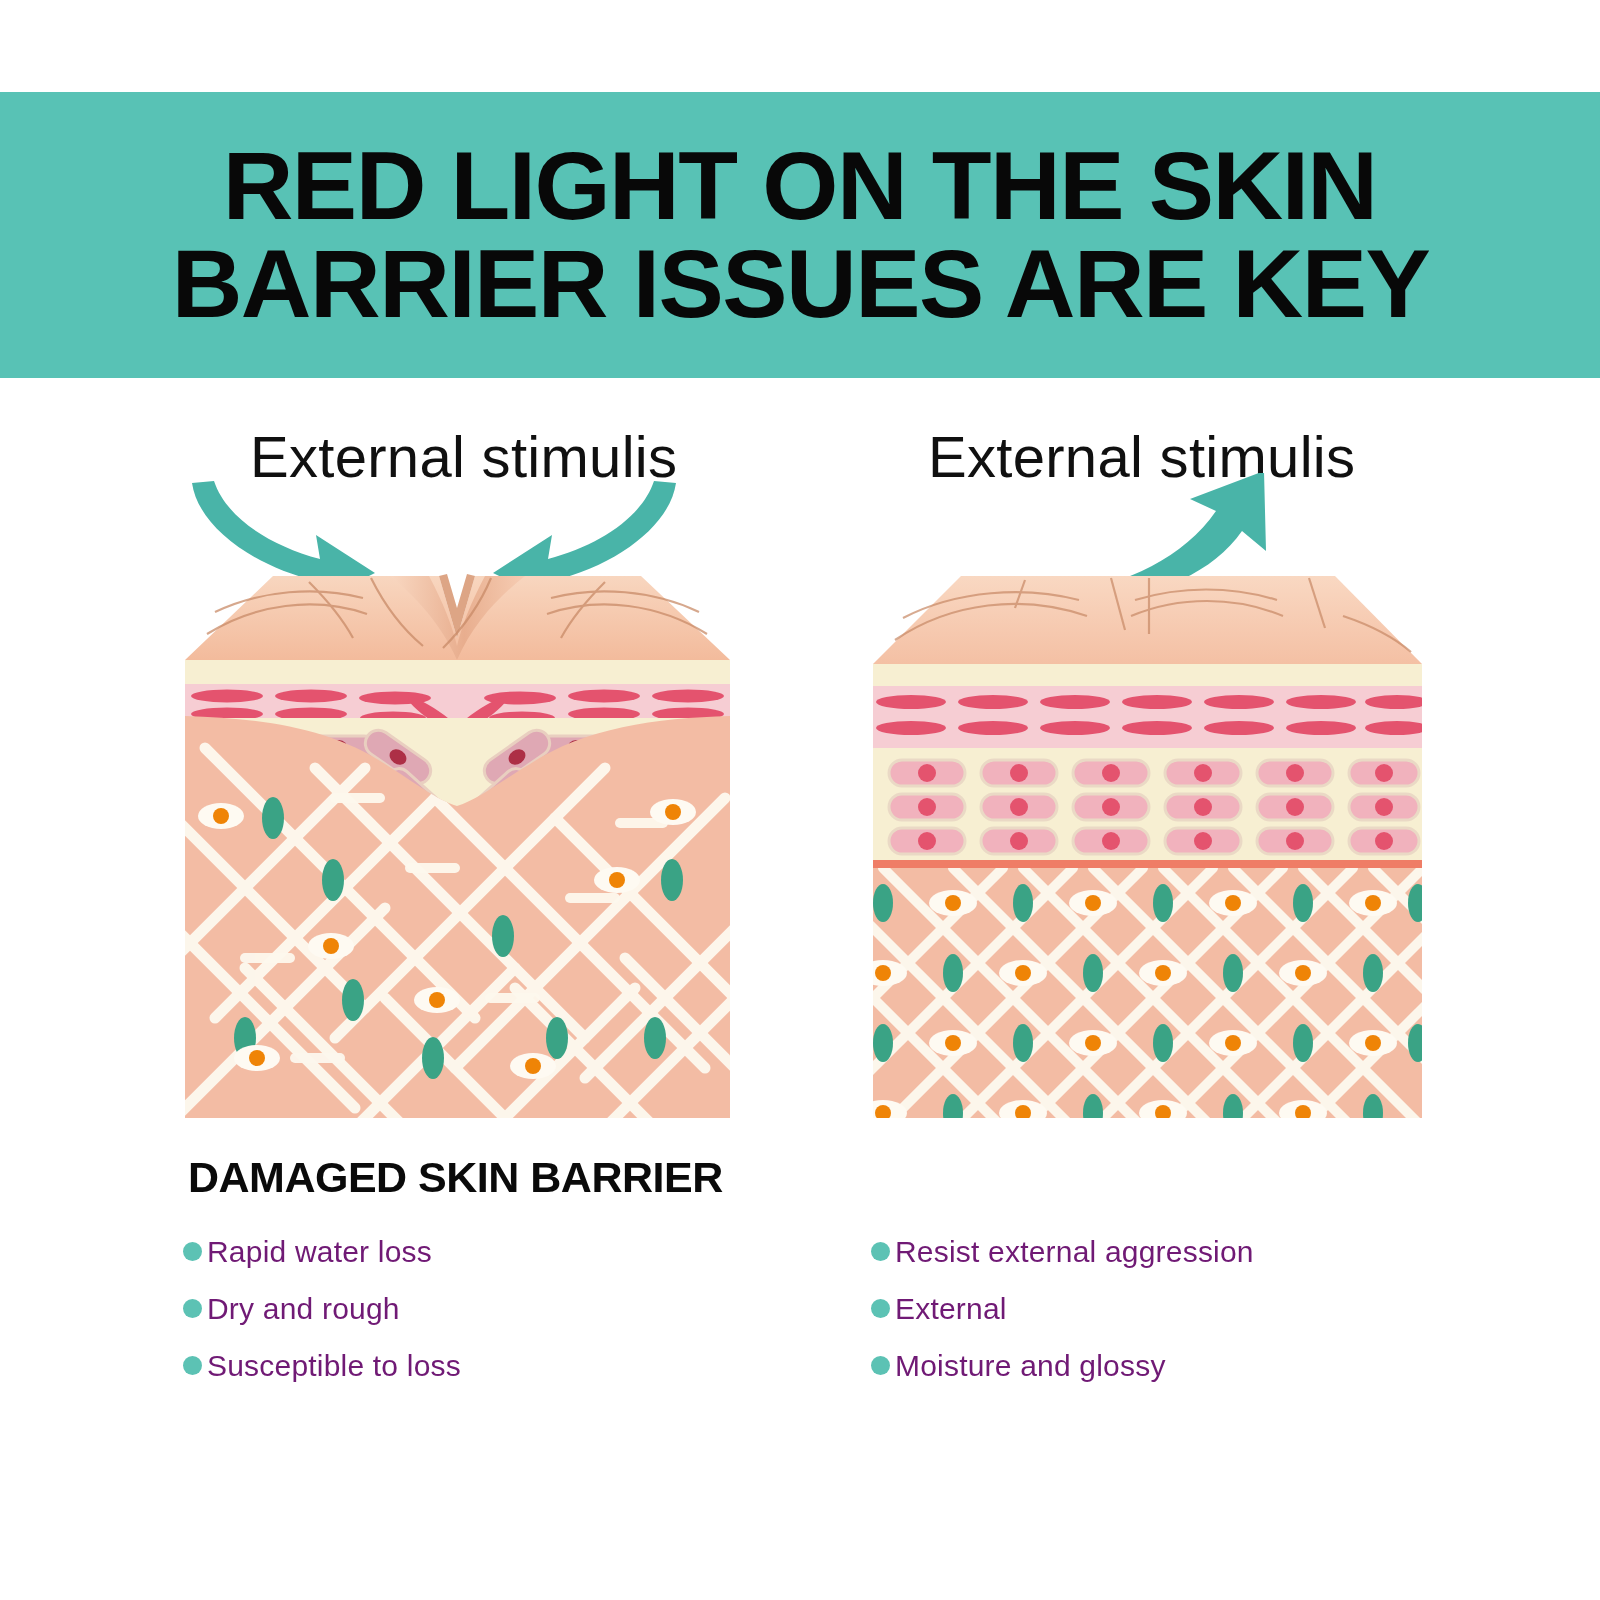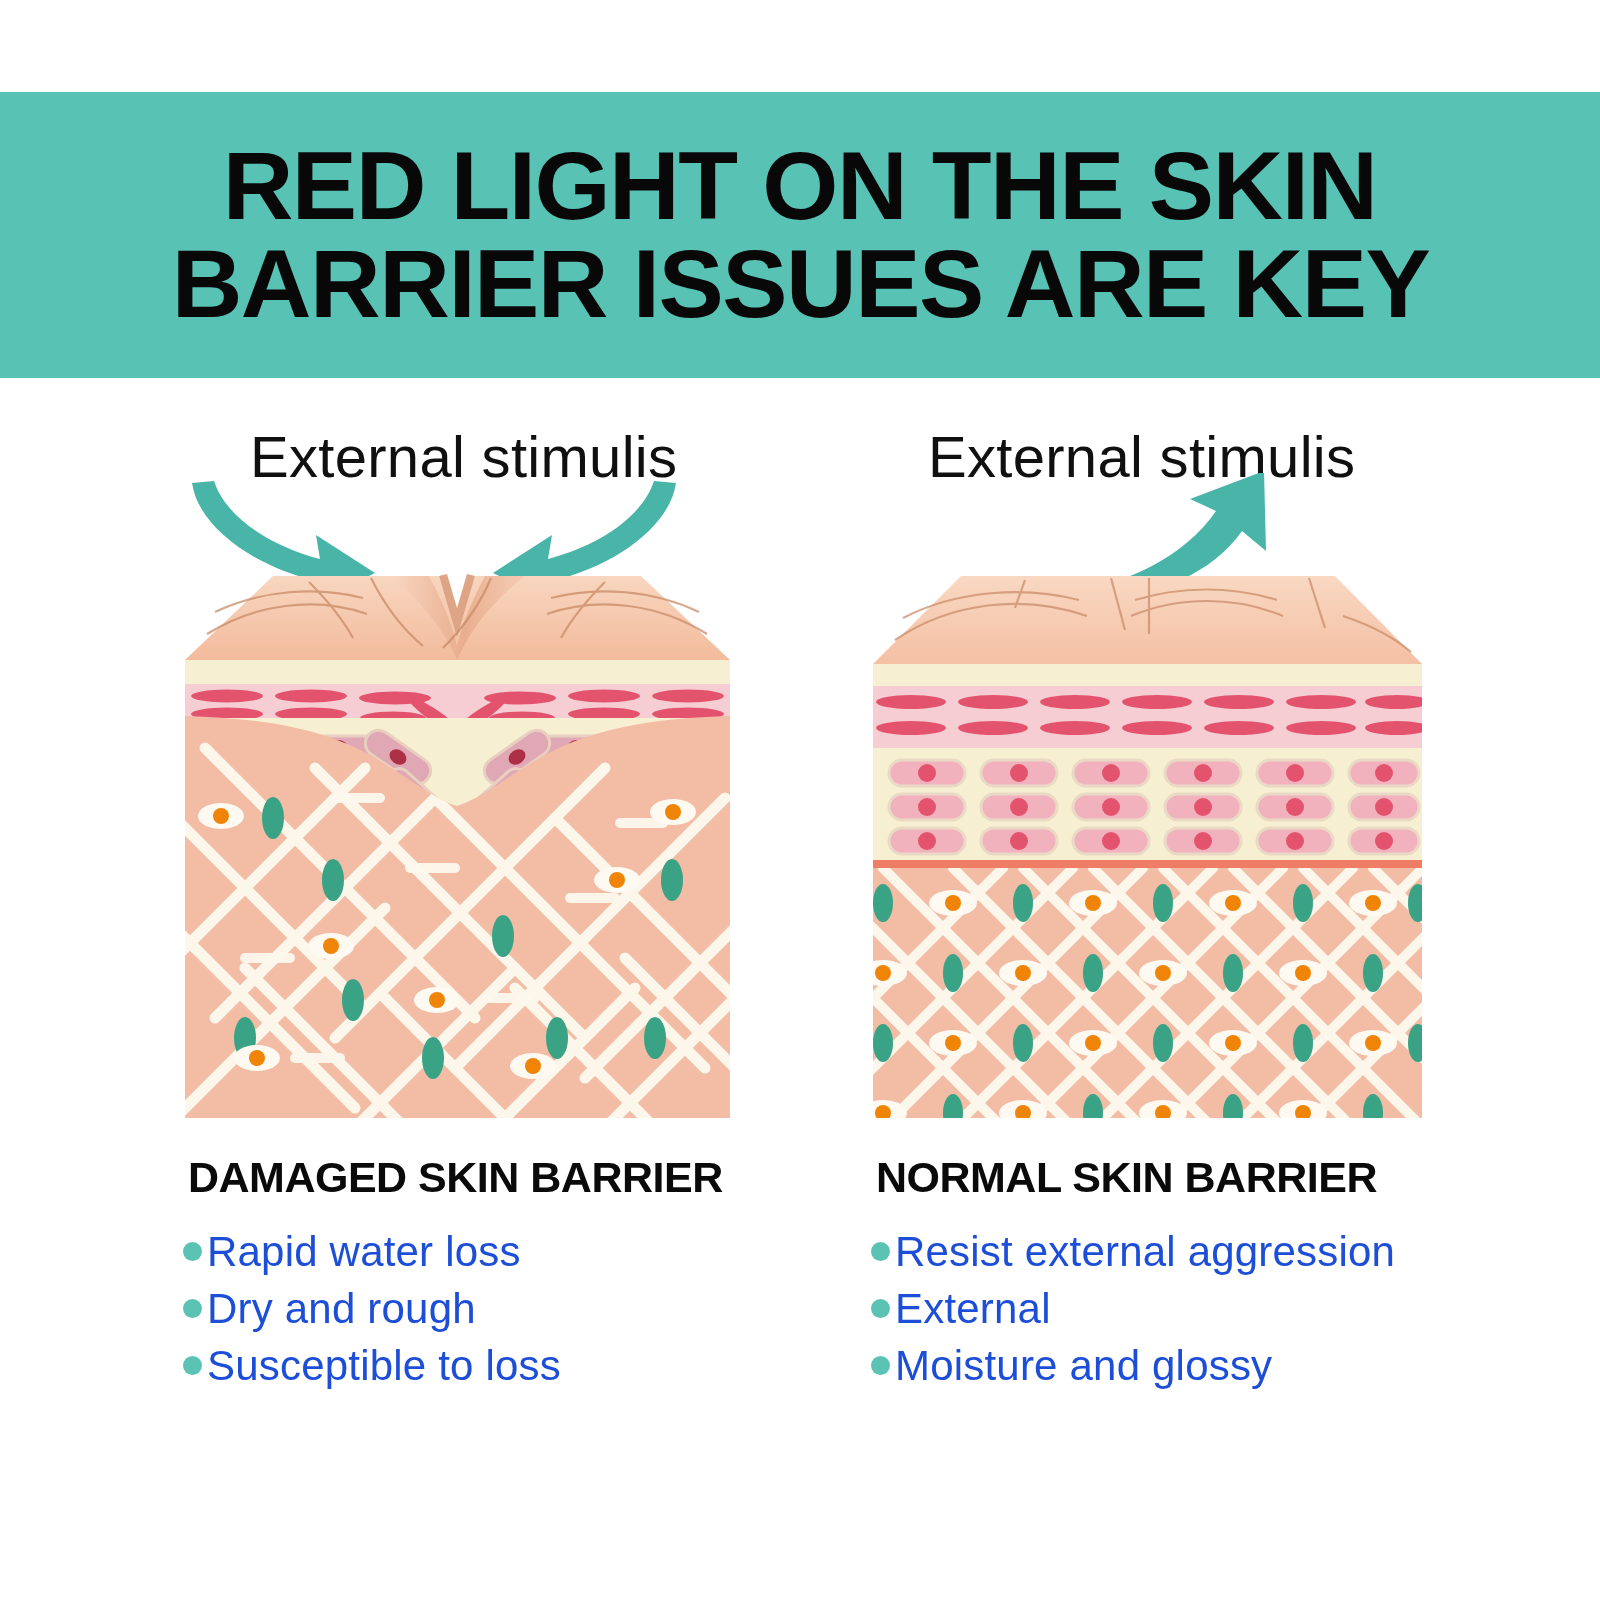--- a/index.html
+++ b/index.html
@@ -106,22 +106,22 @@
     top: 845px;
     left: 43px;
     margin: 0;
     padding: 0;
     list-style: none;
   }
   .bullet-item {
     display: flex;
     align-items: center;
     height: 57px;
-    font-size: 42px;
-    color: #1d4ed8;
+    font-size: 30px;
+    color: #701a75;
     letter-spacing: 0.2px;
     white-space: nowrap;
     text-align: center;
   }
   .bullet-dot {
     width: 19px;
     height: 19px;
     border-radius: 50%;
     background: #5cc2b4;
     flex: 0 0 auto;
@@ -632,21 +632,20 @@
               </g>
             <g>
                 <ellipse cx="430" cy="545" rx="24" ry="13" fill="#fefaf2"></ellipse>
                 <ellipse cx="430" cy="545" rx="8" ry="8" fill="#ef8406"></ellipse>
               </g>
           </g>
         </g>
       </svg>
     </div>
 
-    <div class="block-title">NORMAL SKIN BARRIER</div>
 
     <ul class="bullet-list">
       <li class="bullet-item">
         <span class="bullet-dot"></span>
         <span>Resist external aggression</span>
       </li>
       <li class="bullet-item">
         <span class="bullet-dot"></span>
         <span>External</span>
       </li>

